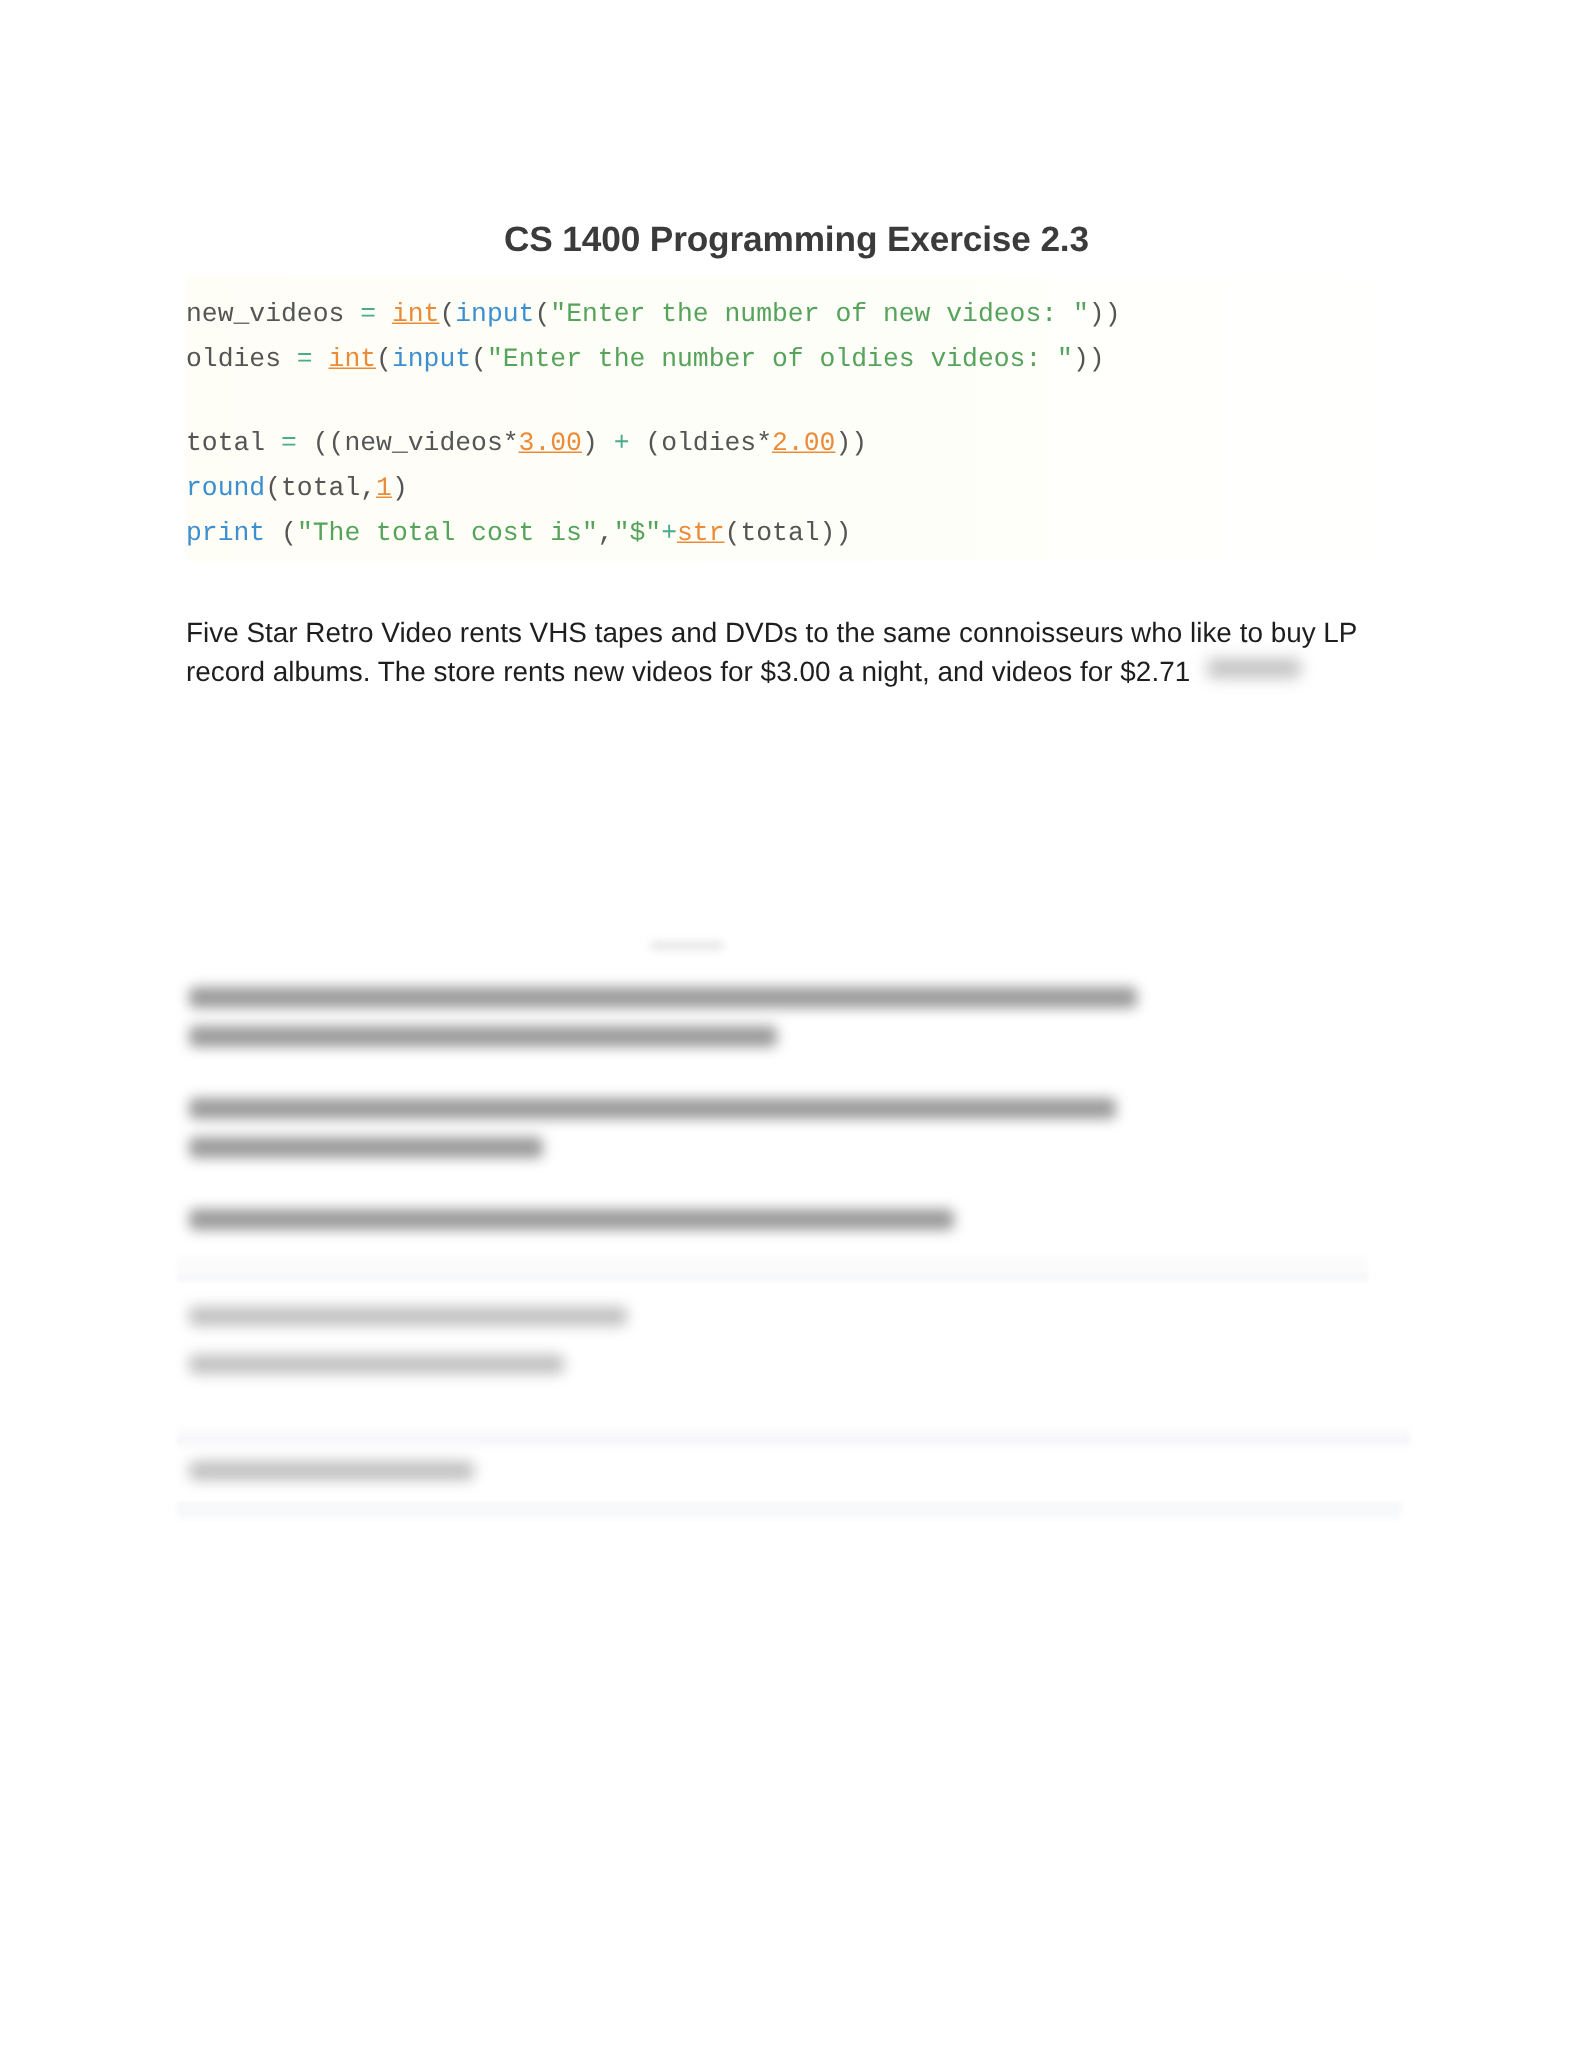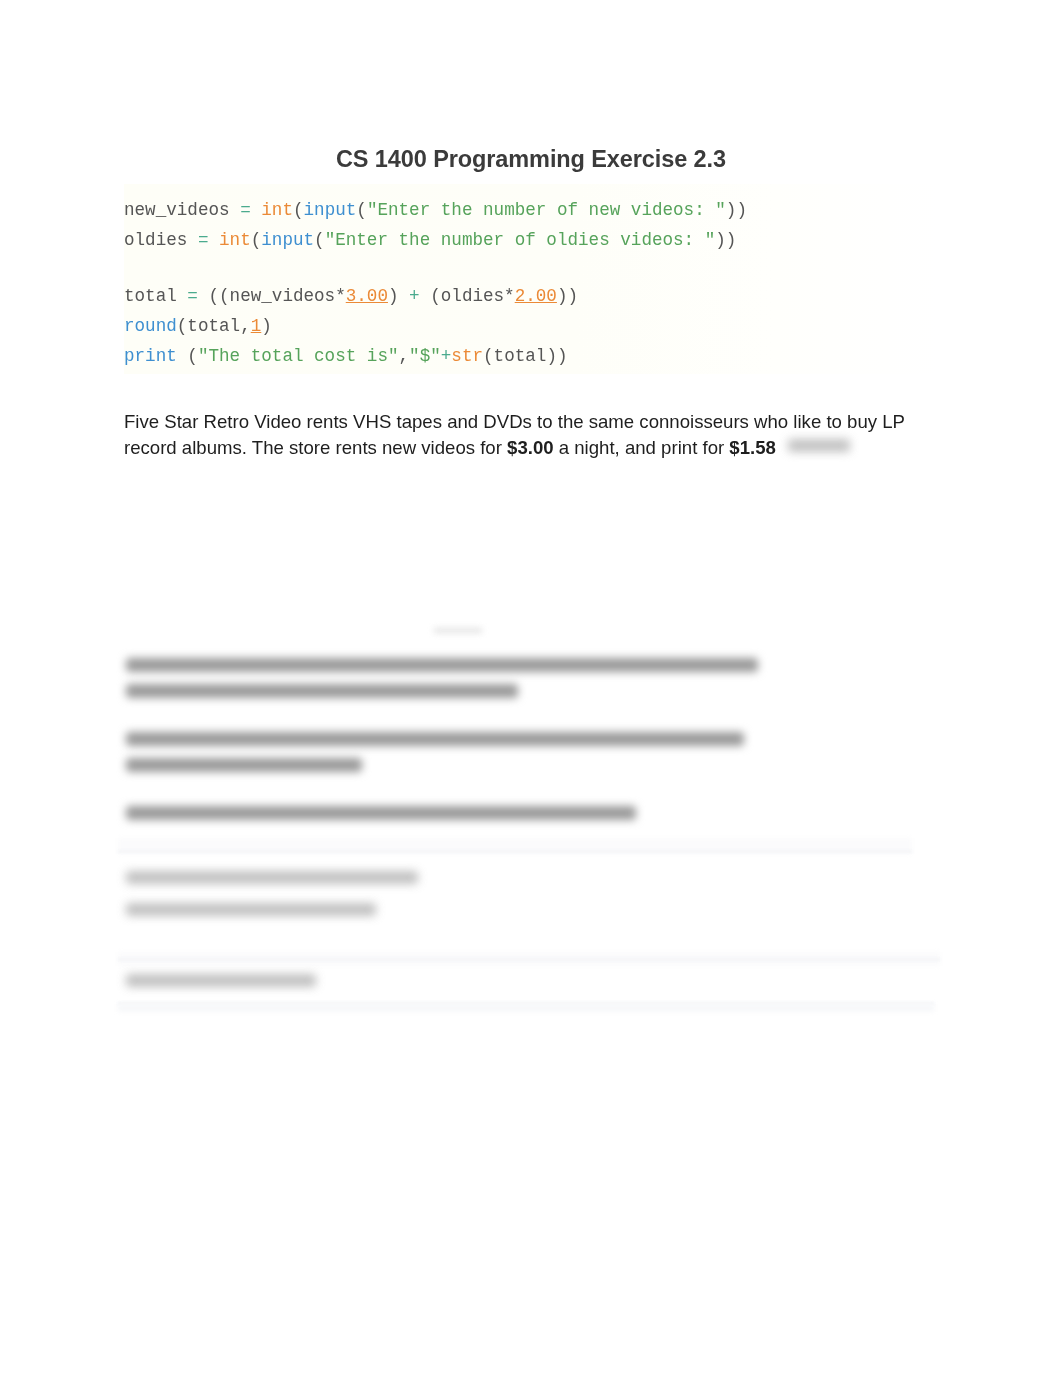--- a/index.html
+++ b/index.html
@@ -55,37 +55,37 @@
 
   .code-line {
     height: 30px;
     color: #555555;
     white-space: pre;
   }
   .code-line.blank { height: 26px; }
 
   .tok-plain    { color: #555555; margin-top: 29px; }
   .tok-op       { color: #4bab8e; }
-  .tok-builtin  { color: #eb8a37; }
+  .tok-builtin  { color: #eb8a37; text-decoration: underline; }
   .tok-func     { color: #3e8fd0; }
   .tok-string   { color: #56a35b; }
   .tok-number   { color: #eb8a37; text-decoration: underline; }
 
   
   .body-para {
     position: absolute;
     left: 124px;
     top: 409px;
     width: 800px;
     font-family: "Liberation Sans", sans-serif;
     font-size: 18.6px;
     line-height: 25.5px;
     color: #1e1e1e;
   }
-  .body-para b { font-weight: bold; }
+  .body-para b { font-weight: normal; }
 
   
   .redact-inline {
     display: inline-block;
     width: 62px;
     height: 13px;
     margin-left: 12px;
     vertical-align: 2px;
     background: #b8b8b8;
     border-radius: 3px;
@@ -130,21 +130,21 @@
 </head>
 <body>
 
 <div class="page">
 
   <div class="doc-title">CS 1400 Programming Exercise 2.3</div>
 
   <div class="code-block" id="code-block"><div class="code-line"><span class="tok-plain">new_videos </span><span class="tok-op">=</span><span class="tok-plain"> </span><span class="tok-builtin">int</span><span class="tok-plain">(</span><span class="tok-func">input</span><span class="tok-plain">(</span><span class="tok-string">"Enter the number of new videos: "</span><span class="tok-plain">))</span></div><div class="code-line"><span class="tok-plain">oldies </span><span class="tok-op">=</span><span class="tok-plain"> </span><span class="tok-builtin">int</span><span class="tok-plain">(</span><span class="tok-func">input</span><span class="tok-plain">(</span><span class="tok-string">"Enter the number of oldies videos: "</span><span class="tok-plain">))</span></div><div class="code-line blank"></div><div class="code-line"><span class="tok-plain">total </span><span class="tok-op">=</span><span class="tok-plain"> ((new_videos*</span><span class="tok-number">3.00</span><span class="tok-plain">) </span><span class="tok-op">+</span><span class="tok-plain"> (oldies*</span><span class="tok-number">2.00</span><span class="tok-plain">))</span></div><div class="code-line"><span class="tok-func">round</span><span class="tok-plain">(total,</span><span class="tok-number">1</span><span class="tok-plain">)</span></div><div class="code-line"><span class="tok-func">print</span><span class="tok-plain"> (</span><span class="tok-string">"The total cost is"</span><span class="tok-plain">,</span><span class="tok-string">"$"</span><span class="tok-op">+</span><span class="tok-builtin">str</span><span class="tok-plain">(total))</span></div></div>
 
   <div class="body-para">
-    <span>Five Star Retro Video rents VHS tapes and DVDs to the same connoisseurs who like to buy LP record albums. The store rents new videos for </span><b>$3.00</b><span> a night, and print for </span><b>$1.58</b><span class="redact-inline"></span>
+    <span>Five Star Retro Video rents VHS tapes and DVDs to the same connoisseurs who like to buy LP record albums. The store rents new videos for </span><b>$3.00</b><span> a night, and videos for </span><b>$2.71</b><span class="redact-inline"></span>
   </div>
 
   <div class="faint-tick"></div>
 
   <div class="blur-group">
 
     <div class="blur-line" style="left:126px; top:658px; width:632px; height:14px;"></div>
     <div class="blur-line" style="left:126px; top:684px; width:392px; height:14px;"></div>
 
     <div class="blur-line" style="left:126px; top:732px; width:618px; height:14px;"></div>

